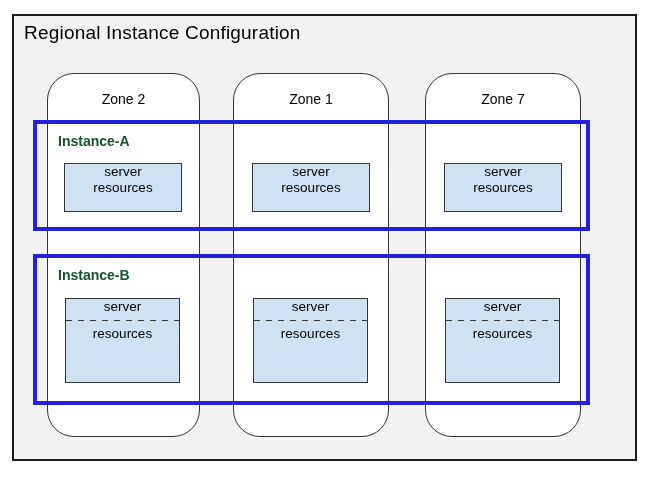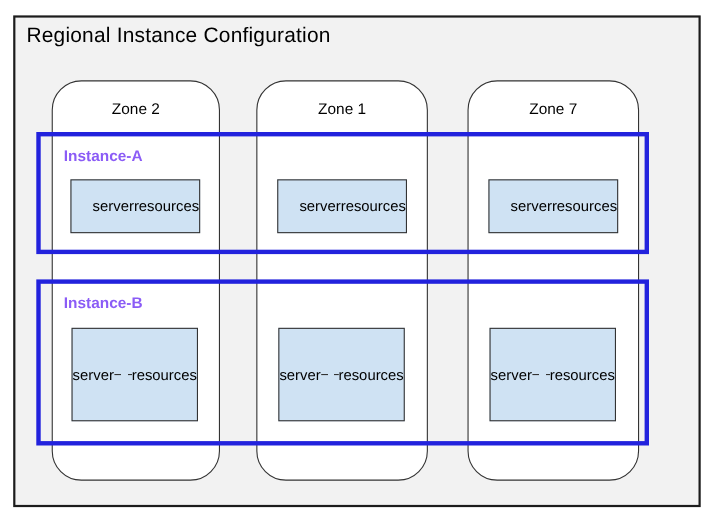--- a/index.html
+++ b/index.html
@@ -55,30 +55,31 @@
     box-sizing: border-box;
     background: transparent;
     z-index: 2;
   }
   .instance-a { top: 120px; height: 111px; }
   .instance-b { top: 254px; height: 151px; }
   .instance-label {
     margin: 9px 0 0 21px;
     font-size: 14px;
     font-weight: bold;
-    color: #8b5cf6;
+    color: #14532d;
   }
   .res {
     position: absolute;
     background: #cfe2f3;
     border: 1px solid #333333;
     box-sizing: border-box;
     display: flex;
+    flex-direction: column;
     align-items: center;
-    justify-content: flex-end;
+    justify-content: flex-start;
     font-size: 13.5px;
     line-height: 16px;
     color: #000000;
     text-align: center;
     z-index: 3;
   }
   .res-a { top: 163px; width: 118px; height: 49px; }
   .res-b { top: 298px; width: 115px; height: 85px; }
   .res-a.c1 { left: 64px; }  .res-a.c2 { left: 252px; }  .res-a.c3 { left: 444px; }
   .res-b.c1 { left: 65px; }  .res-b.c2 { left: 253px; }  .res-b.c3 { left: 445px; }

